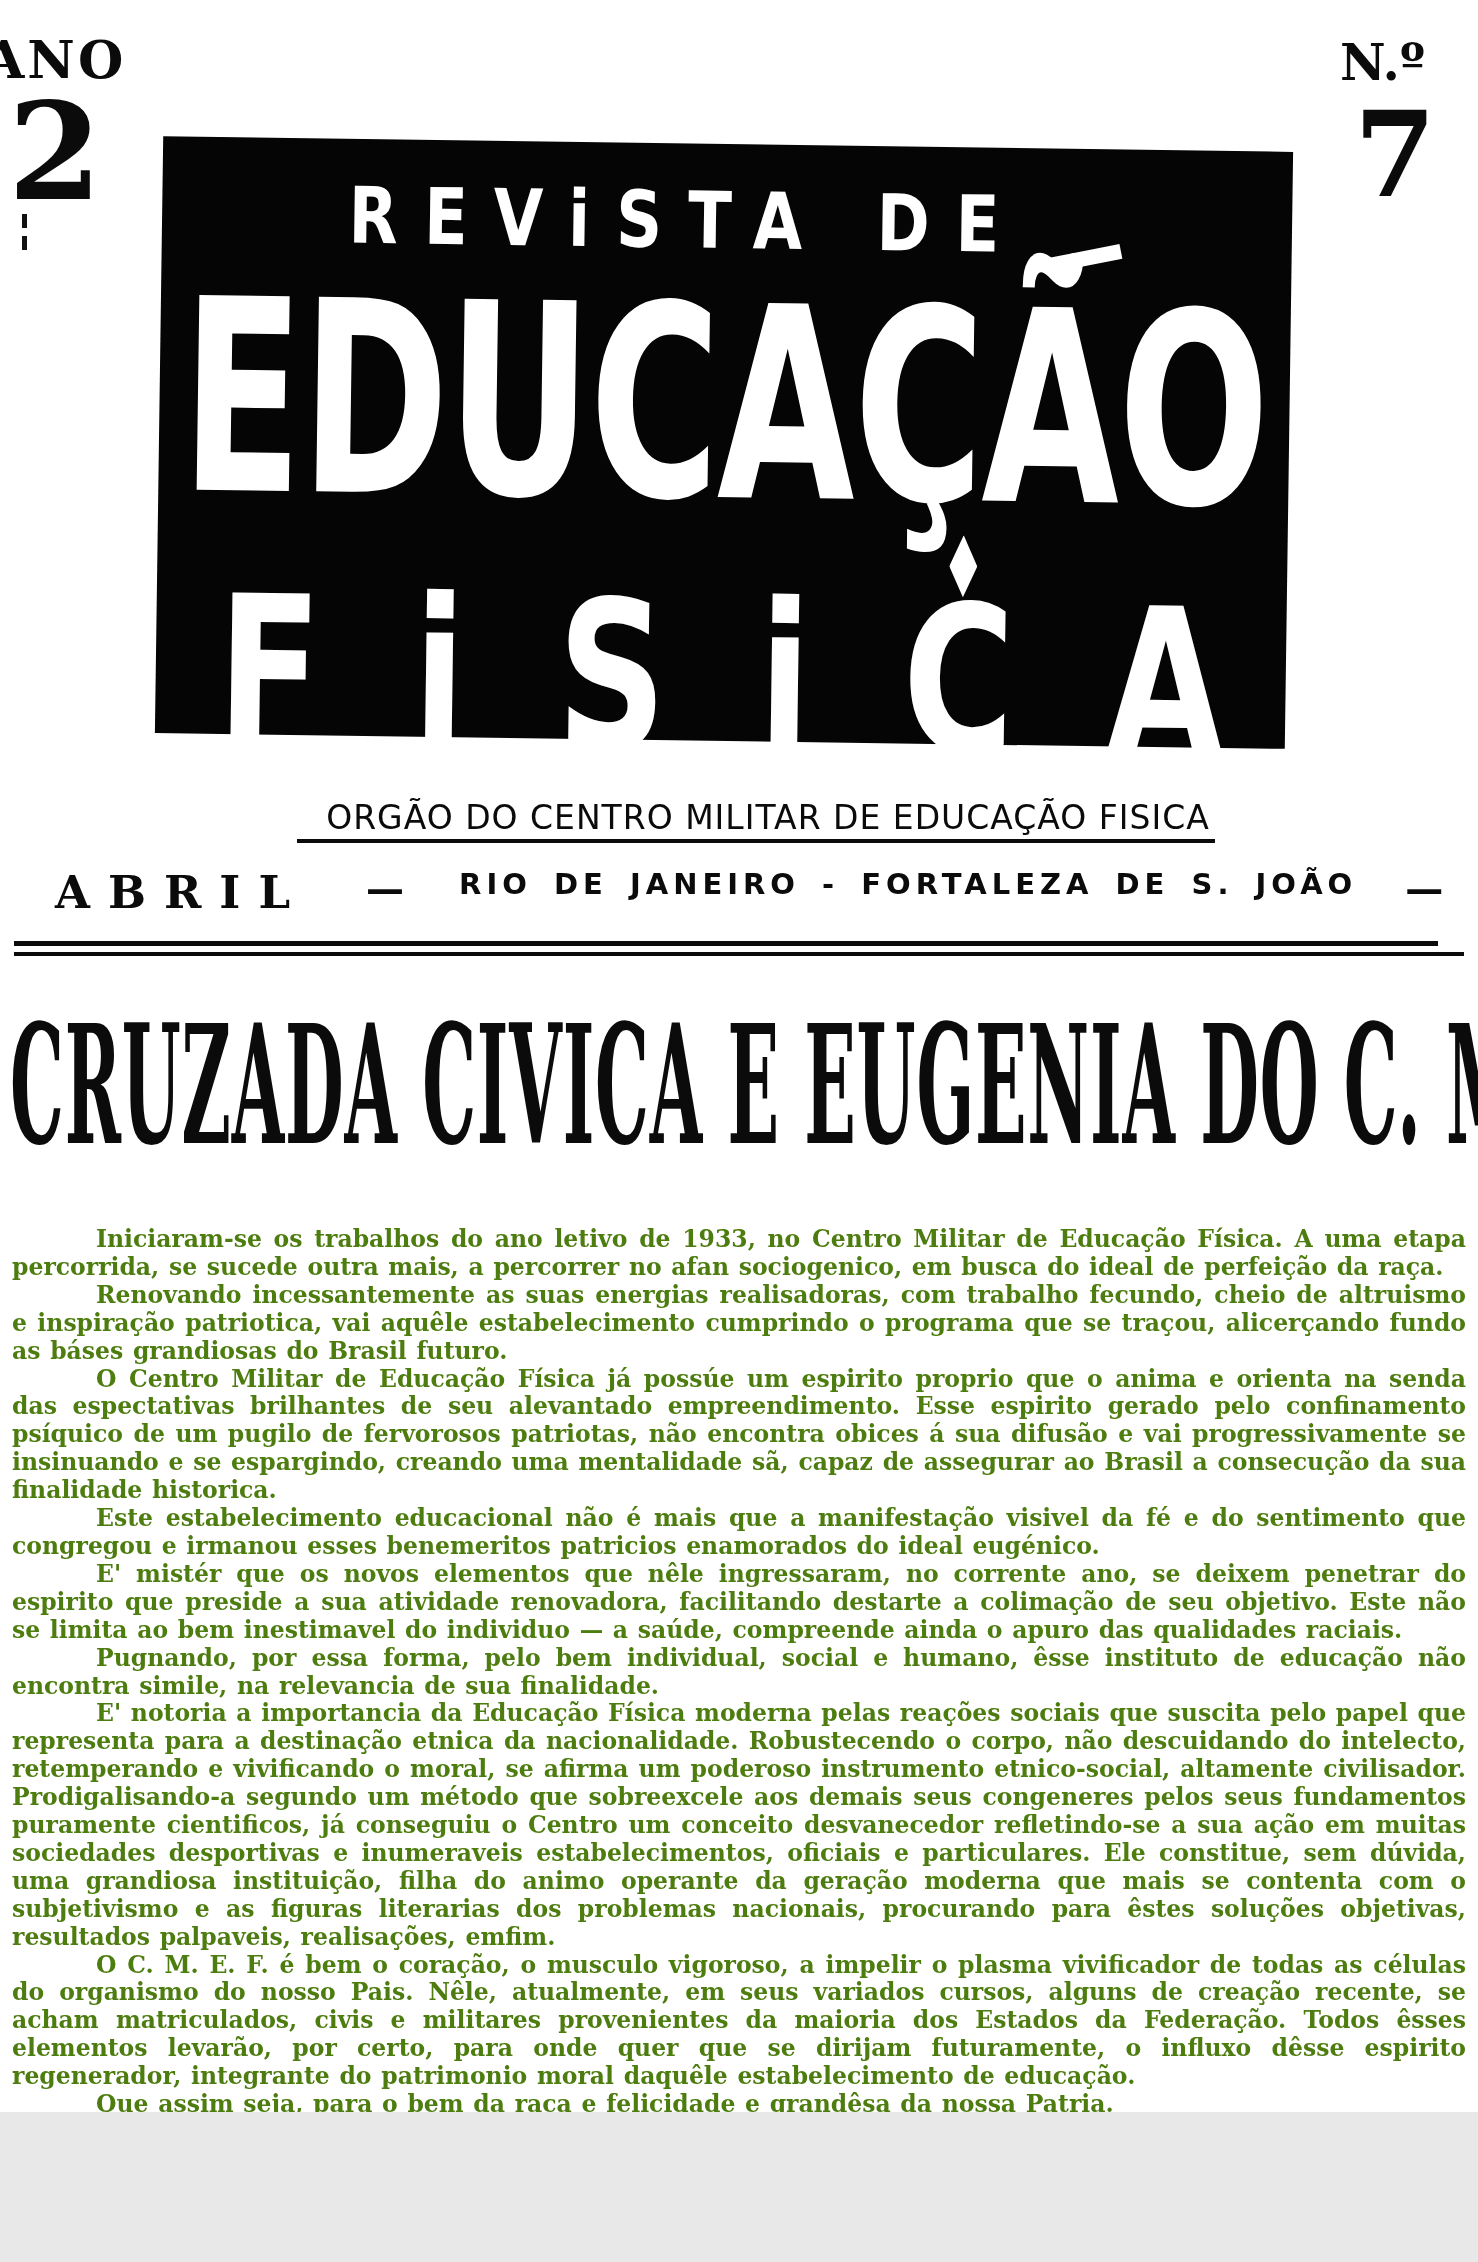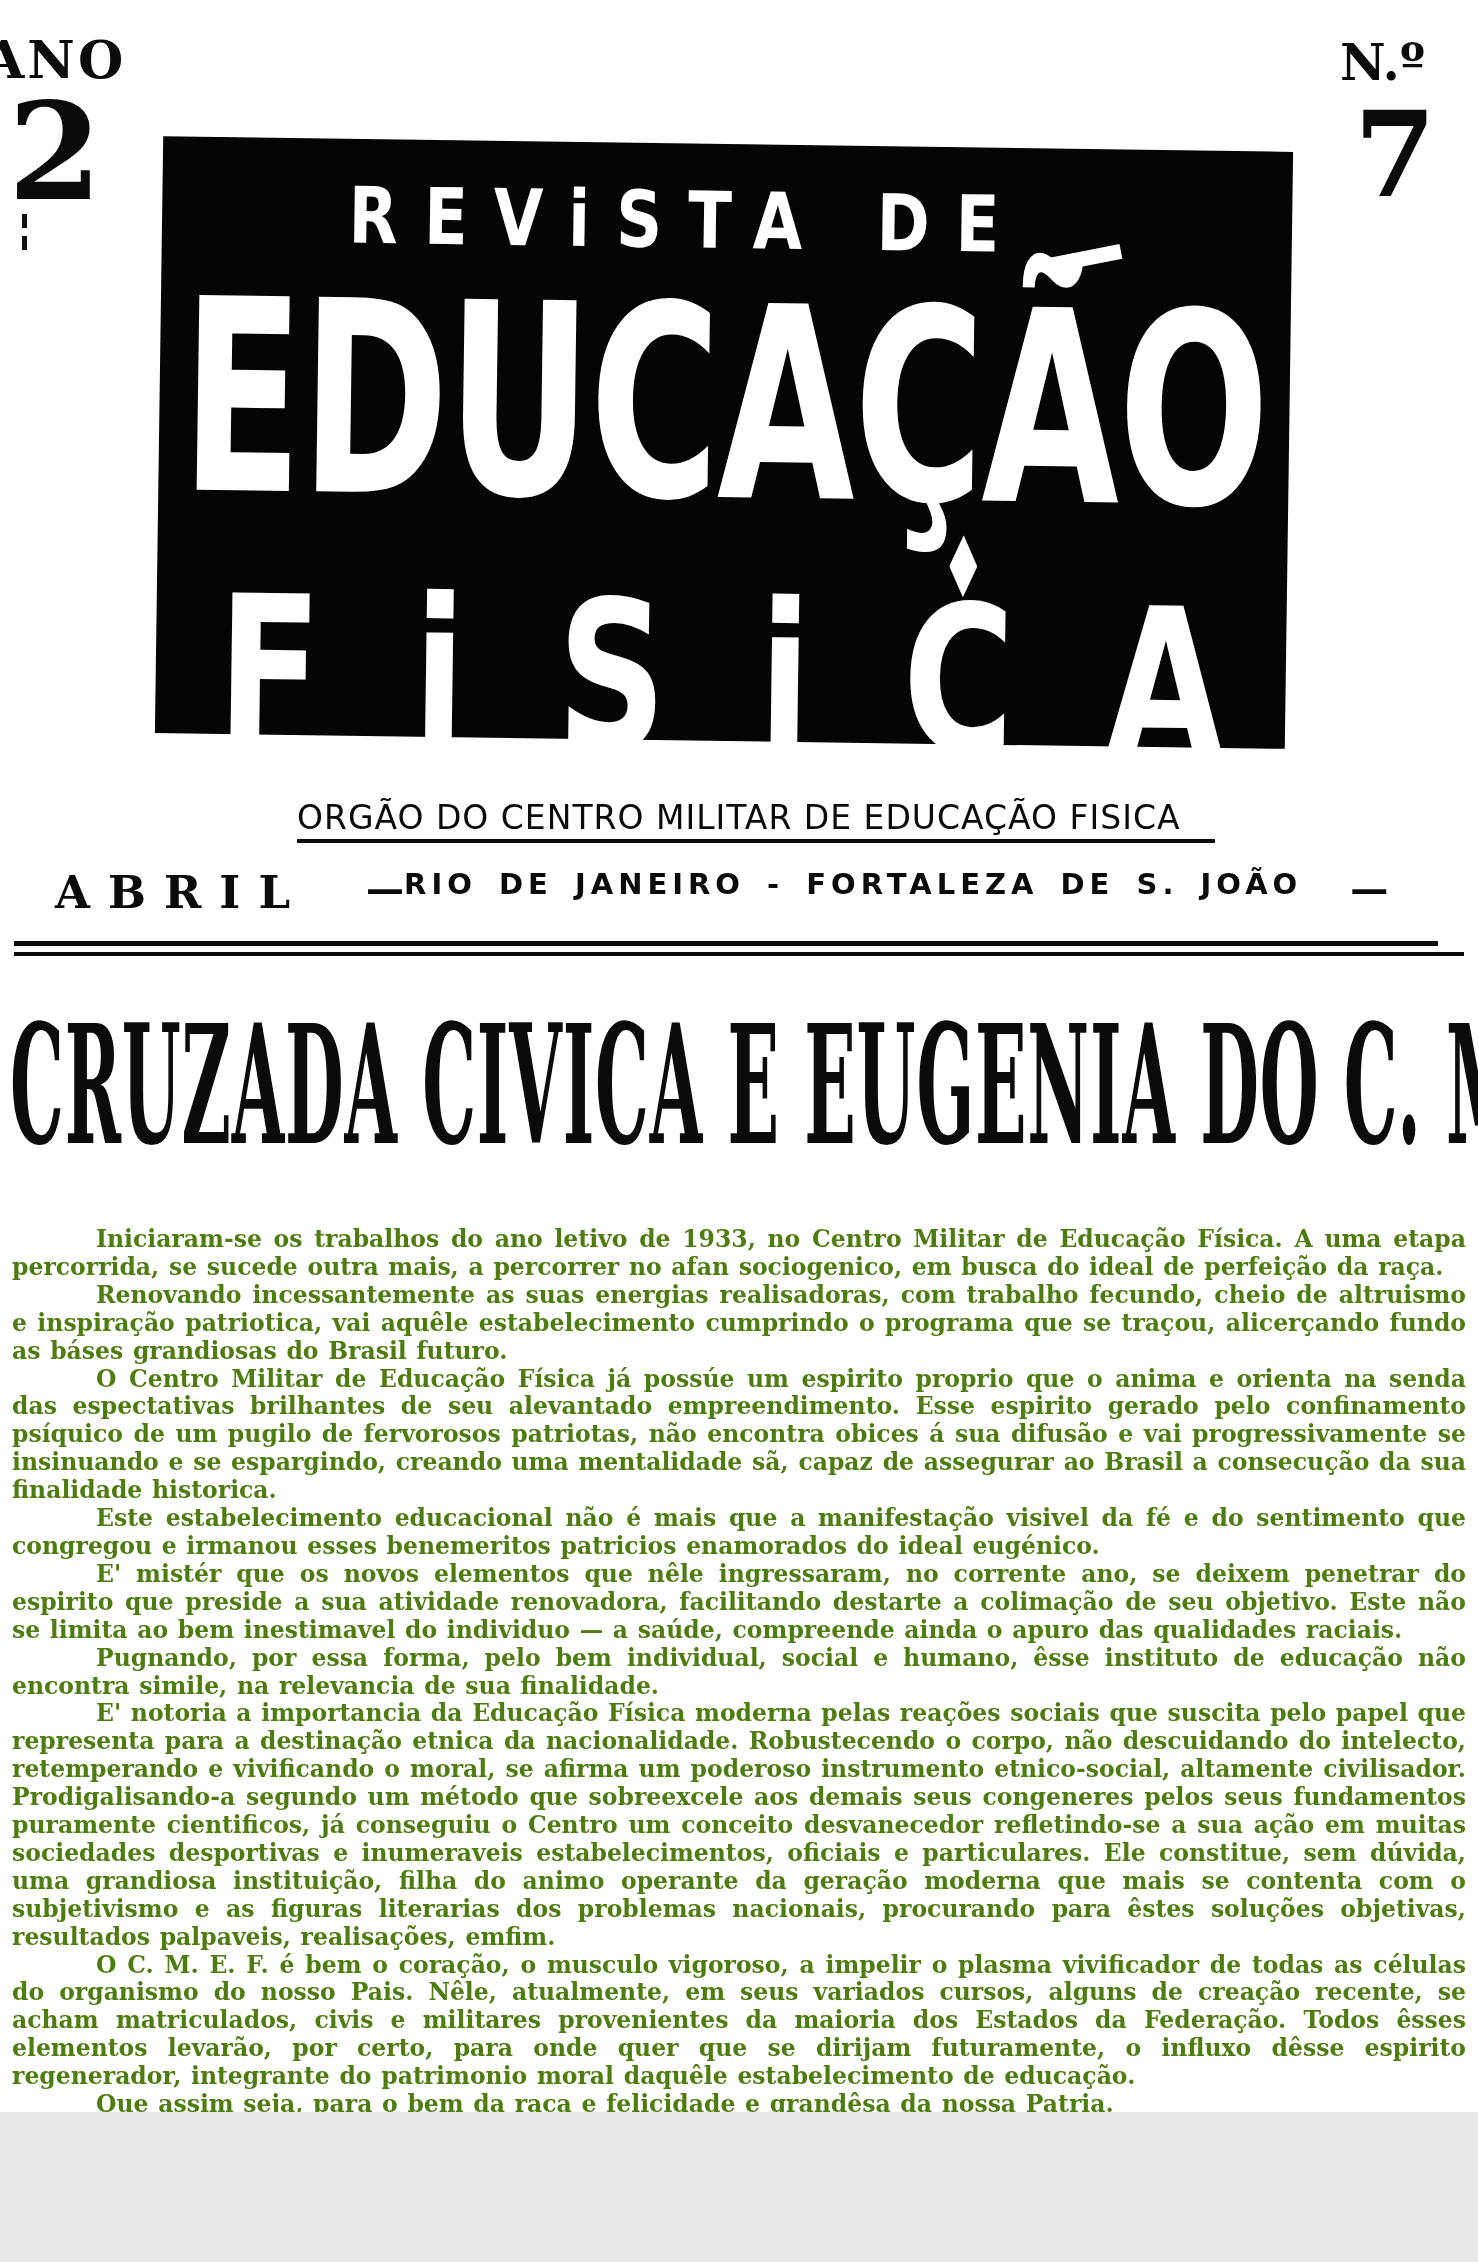--- a/index.html
+++ b/index.html
@@ -60,34 +60,34 @@
     clip-path:polygon(50% 0,100% 50%,50% 100%,0 50%);
   }
   .m-line3{
     position:absolute;top:432px;left:0;right:0;text-align:center;
     font:bold 152px/1 "DejaVu Sans", sans-serif;color:#fff;
     letter-spacing:92px;white-space:nowrap;
     transform:translateX(46px) scaleY(1.35);transform-origin:top center;
   }
   
   .organ-line{
-    position:absolute;left:297px;top:800px;width:918px;
+    position:absolute;left:309px;top:800px;width:918px;text-align:center;
     font:500 33px/1.1 "DejaVu Sans", sans-serif;letter-spacing:1px;white-space:nowrap;
   }
   .organ-underline{
     position:absolute;left:297px;top:839px;width:918px;height:4px;background:#0b0b0b;
   }
   
   .dateline{
     position:absolute;left:55px;top:870px;right:30px;
     display:flex;white-space:nowrap;
   }
   .dl-month{font:bold 45px/1 "DejaVu Serif", serif;letter-spacing:18px;}
   .dl-dash{font:bold 38px/1 "DejaVu Sans", sans-serif;margin-left:58px;}
-  .dl-place{font:bold 29px/1 "DejaVu Sans", sans-serif;letter-spacing:5px;word-spacing:7px;}
+  .dl-place{font:bold 29px/1 "DejaVu Sans", sans-serif;letter-spacing:5px;word-spacing:7px;margin-left:55px;}
   .dl-dash2{font:bold 38px/1 "DejaVu Sans", sans-serif;margin-left:48px;}
   
   .rule-top{position:absolute;left:14px;top:941px;width:1424px;height:5px;background:#0b0b0b;}
   .rule-bottom{position:absolute;left:14px;top:952px;width:1450px;height:4px;background:#0b0b0b;}
   
   .headline{
     position:absolute;left:10px;top:1003px;width:1460px;height:150px;overflow:visible;margin:0;
   }
   .headline span{
     display:inline-block;white-space:nowrap;

